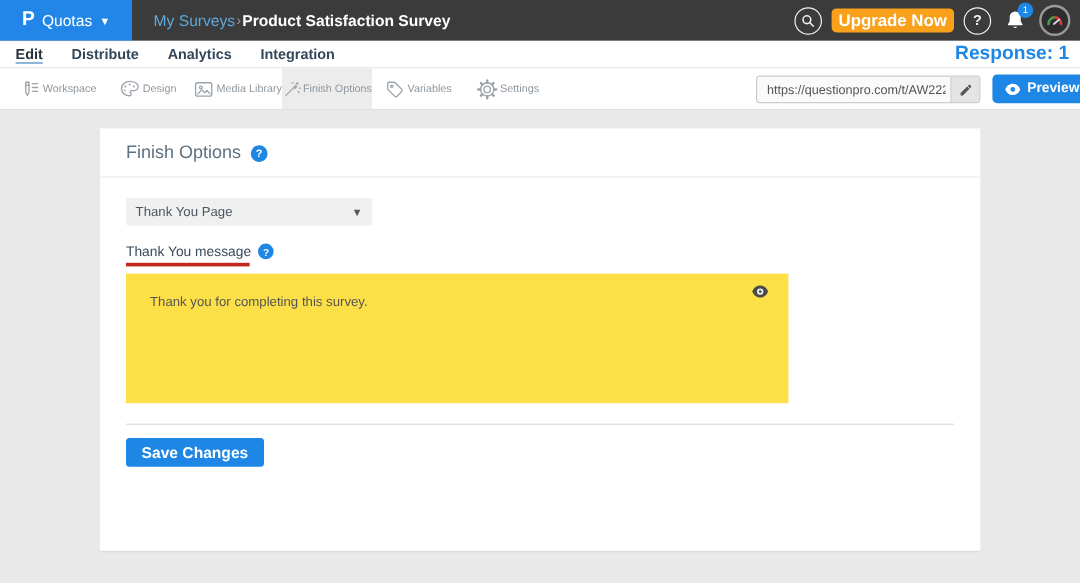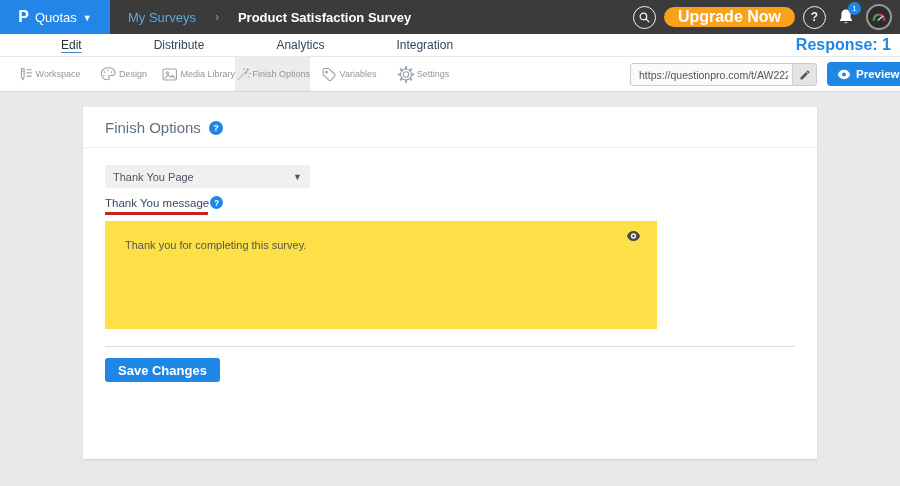--- a/index.html
+++ b/index.html
@@ -16,53 +16,53 @@
     background:#3b3b3b; display:flex; align-items:center;
   }
   .brand {
     width:110px; height:34px; background:#2286e8; color:#fff;
     display:flex; align-items:center; justify-content:center; gap:6px;
     cursor:pointer;
   }
   .brand .logo { font-size:16px; font-weight:700; transform:scaleY(1.05); }
   .brand .brand-label { font-size:13px; }
   .brand .caret { font-size:9px; margin-top:1px; }
-  .crumbs { display:flex; align-items:center; gap:19px; margin-left:18px; font-size:13px; }
+  .crumbs { display:flex; align-items:center; gap:1px; margin-left:18px; font-size:13px; }
   .crumb-parent { color:#5ea8da; cursor:pointer; }
   .crumb-sep { color:#9a9a9a; font-size:12px; }
   .crumb-current { color:#ffffff; font-weight:600; }
   .top-right { position:absolute; right:8px; top:0; height:34px; display:flex; align-items:center; gap:8px; }
   .circle-btn {
     width:23px; height:23px; border-radius:50%; border:1.5px solid #f2f2f2;
     display:flex; align-items:center; justify-content:center; color:#f2f2f2;
     font-size:12px; font-weight:700; cursor:pointer; background:transparent;
   }
   .upgrade-btn {
-    height:20px; padding:0 14px; border-radius:10px; background:#f9a11b;
-    color:#fff; font-size:16px; font-weight:700; border:none;
+    height:20px; padding:0 6px; border-radius:4px; background:#f9a11b;
+    color:#fff; font-size:14px; font-weight:700; border:none;
     display:flex; align-items:center; cursor:pointer;
   }
   .bell-wrap { position:relative; width:24px; height:26px; cursor:pointer; }
   .badge {
     position:absolute; top:-2px; right:-3px; min-width:13px; height:13px;
     background:#1e87e6; border-radius:7px; color:#fff; font-size:8px;
     display:flex; align-items:center; justify-content:center; padding:0 2px;
   }
   .avatar {
     width:26px; height:26px; border-radius:50%; border:2px solid #9a9a9a;
     background:#2d2d2d; display:flex; align-items:center; justify-content:center;
     cursor:pointer;
   }
   
   .navrow {
     position:absolute; left:0; top:34px; width:900px; height:23px;
     background:#fff; border-bottom:1px solid #e5e7e9;
     display:flex; align-items:center; padding-left:13px; gap:24px;
   }
-  .nav-tab { font-size:12px; font-weight:400; color:#33475b; cursor:pointer;margin-left:48px; }
+  .nav-tab { font-size:12px; font-weight:700; color:#33475b; cursor:pointer; }
   .nav-tab.active {
     color:#26323d; text-decoration:underline; text-decoration-color:#4a86c5;
     text-underline-offset:3px;
   }
   .response { position:absolute; right:9px; font-size:16px; font-weight:700; color:#1e87e6;padding-left:24px; }
   
   .toolbar {
     position:absolute; left:0; top:57px; width:900px; height:35px;
     background:#fff; border-bottom:1px solid #d2d7da;
   }
@@ -111,21 +111,21 @@
     cursor:pointer;
   }
   .help-dot.small { width:13px; height:13px; font-size:8.5px; }
   .card-body { padding-left:22px; }
   .dropdown {
     margin-top:17px; width:205px; height:23px; background:#f0f0f0; border-radius:2px;
     display:flex; align-items:center; padding:0 8px; cursor:pointer;
   }
   .dropdown .dd-value { flex:1; font-size:11px; color:#4c5560; }
   .dropdown .dd-caret { font-size:9px; color:#555; }
-  .field-label-row { margin-top:8px; display:flex; align-items:center; gap:1px; }
+  .field-label-row { margin-top:15px; display:flex; align-items:center; gap:6px; }
   .field-label { font-size:11.5px; color:#3a4a5c; }
   .red-underline { margin-top:3px; width:103px; height:3px; background:#c3271b; }
   .msg-area {
     position:relative; margin-top:6px; width:552px; height:108px; background:#fde047;
     cursor:text;
   }
   .msg-text { position:absolute; left:20px; top:18px; font-size:11px; color:#555; }
   .msg-eye { position:absolute; right:16px; top:9px; width:15px; height:12px; cursor:pointer; }
   .divider2 { margin-top:17px; width:690px; border-top:1px solid #dcdcdc; }
   .save-btn {

